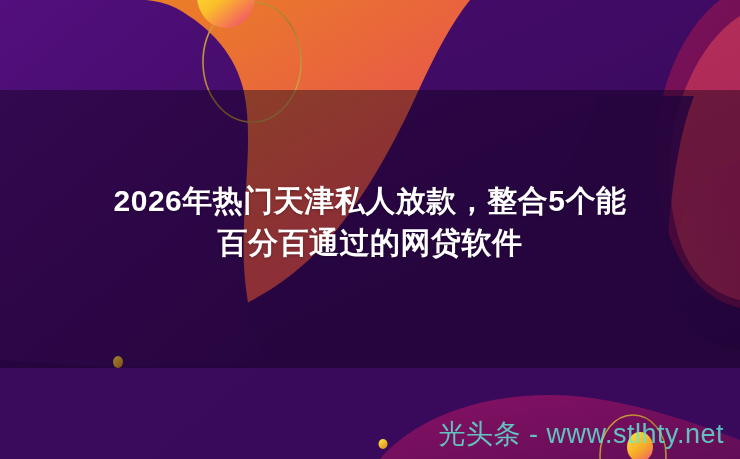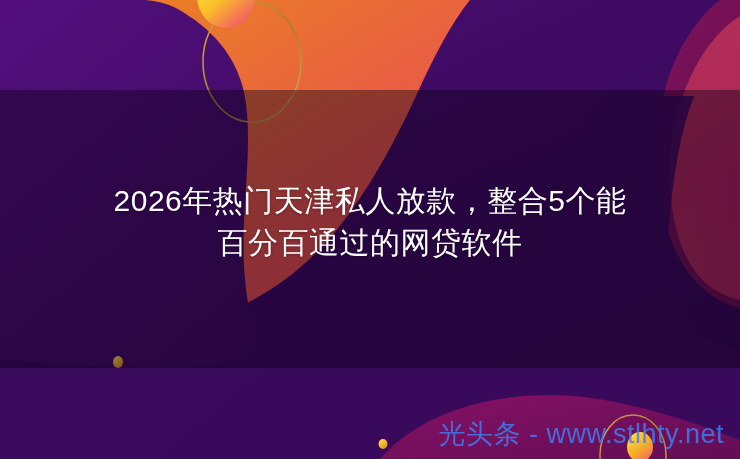--- a/index.html
+++ b/index.html
@@ -43,31 +43,31 @@
     width: 740px;
     text-align: center;
     padding: 0 22px;
     box-sizing: border-box;
   }
   #title-text {
     margin: 0;
     color: #ffffff;
     font-size: 30px;
     line-height: 42px;
-    font-weight: 400;
+    font-weight: 700;
     letter-spacing: 0.5px;
     white-space: pre-line;
     text-shadow: 0 1px 3px rgba(0,0,0,0.28);
     font-family: "Liberation Sans", "DejaVu Sans", sans-serif;
   }
   #watermark {
     position: absolute;
     right: 16px;
     bottom: 8px;
-    color: #3b82f6;
+    color: #5eead4;
     opacity: 0.82;
     font-size: 27px;
     line-height: 34px;
     font-weight: 400;
     letter-spacing: 0.5px;
     white-space: nowrap;
     font-family: "Liberation Sans", "DejaVu Sans", sans-serif;
   }
 </style>
 </head>

